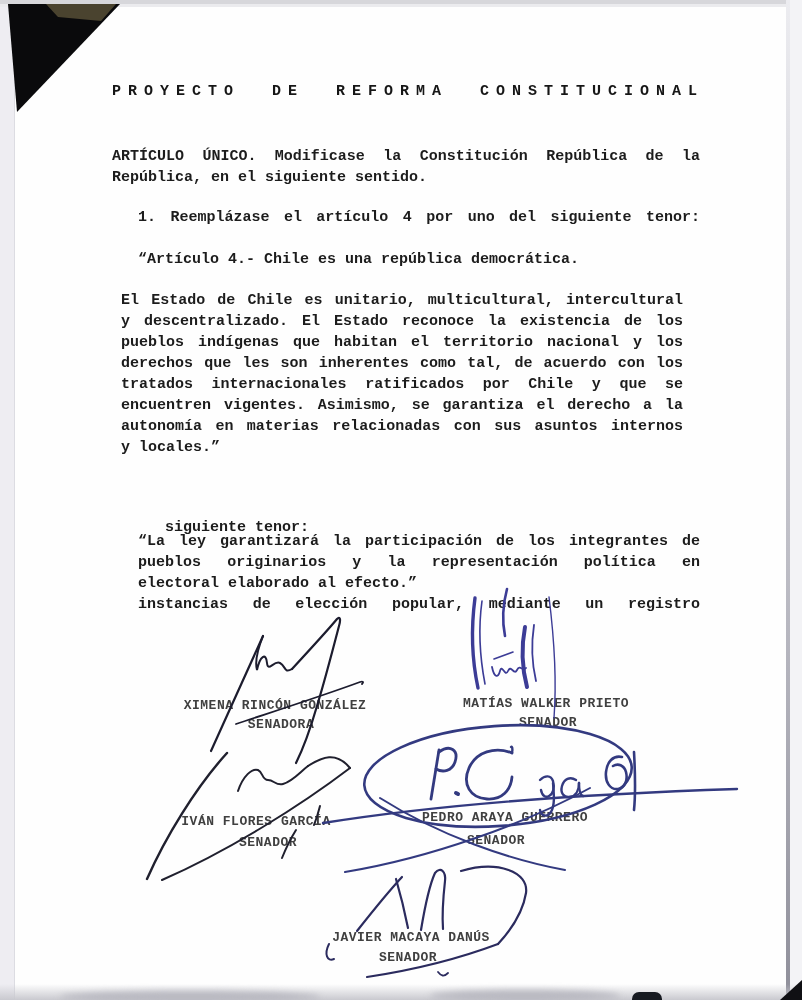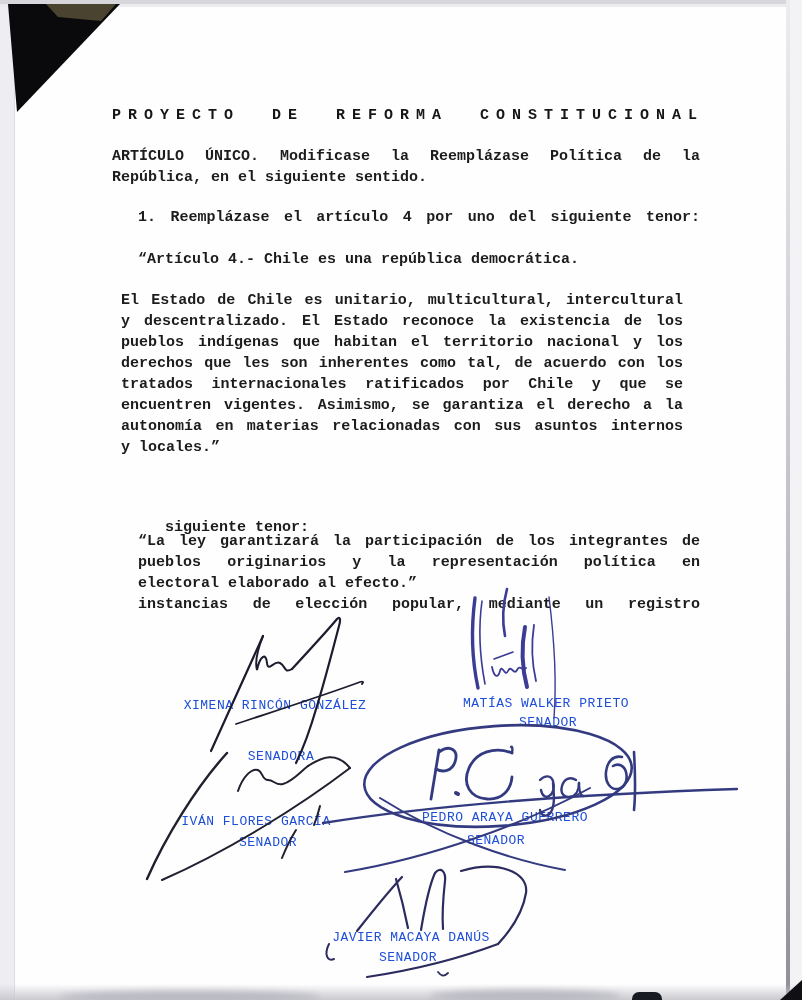--- a/index.html
+++ b/index.html
@@ -25,37 +25,37 @@
     background:#171a21; border-radius:7px 7px 3px 3px; }
 
   
   .tline { font-weight:bold; font-size:15px; line-height:21px; white-space:nowrap; }
   .tblock { position:absolute; }
   .tblock .tline { white-space:normal; }
   .just { text-align:justify; text-align-last:justify; }
   .title {
     position:absolute; left:112px; top:81px; width:592px;
     font-weight:bold; font-size:15px; line-height:21px; letter-spacing:7px;
-    text-align:justify; text-align-last:justify; color:#161616;margin-top:24px;
+    text-align:justify; text-align-last:justify; color:#161616;
   }
   .b-intro { left:112px; top:146px; width:588px; }
   .b-item1 { left:138px; top:207px; width:562px; }
   .b-quote1{ left:138px; top:249px; width:562px; }
   .b-para1 { left:121px; top:290px; width:562px; }
   .b-item2 { left:138px; top:469px; width:562px; }
   .b-para2 { left:138px; top:531px; width:562px; }
   .indent  { padding-left:27px;margin-top:48px; }
 
   
   .sig-name,.sig-role {
     position:absolute; width:220px; text-align:center;
-    font-weight:normal; font-size:13px; line-height:15px; letter-spacing:0.5px;
-    color:#1d4ed8; white-space:nowrap;
+    font-weight:bold; font-size:13px; line-height:15px; letter-spacing:0.5px;
+    color:#404040; white-space:nowrap;
   }
-  .sn-x { left:165px; top:698px; } .sr-x { left:171px; top:717px;margin-top:32px; }
+  .sn-x { left:165px; top:698px; } .sr-x { left:171px; top:717px; }
   .sn-m { left:436px; top:696px; } .sr-m { left:438px; top:715px; }
   .sn-i { left:146px; top:814px; } .sr-i { left:158px; top:835px; }
   .sn-p { left:395px; top:810px; } .sr-p { left:386px; top:833px; }
   .sn-j { left:301px; top:930px; } .sr-j { left:298px; top:950px; }
 
   .overlay { position:absolute; left:0; top:0; width:802px; height:1000px; pointer-events:none; }
 </style>
 </head>
 <body>
 
@@ -67,21 +67,21 @@
   <div class="edge-right-out"></div>
   <div class="edge-right-line"></div>
   <div class="edge-bottom"></div>
   <div class="smudge a"></div>
   <div class="smudge b"></div>
   <div class="blob-bottom"></div>
 
   <div class="title">PROYECTO DE REFORMA CONSTITUCIONAL</div>
 
   <div class="tblock b-intro">
-    <div class="tline just">ARTÍCULO ÚNICO. Modificase la Reemplázase Política de la</div>
+    <div class="tline just">ARTÍCULO ÚNICO. Modificase la Constitución República de la</div>
     <div class="tline">República, en el siguiente sentido.</div>
   </div>
 
   <div class="tblock b-item1">
     <div class="tline just">1. Reemplázase el artículo 4 por uno del siguiente tenor:</div>
   </div>
 
   <div class="tblock b-quote1">
     <div class="tline">“Artículo 4.- Chile es una república democrática.</div>
   </div>

